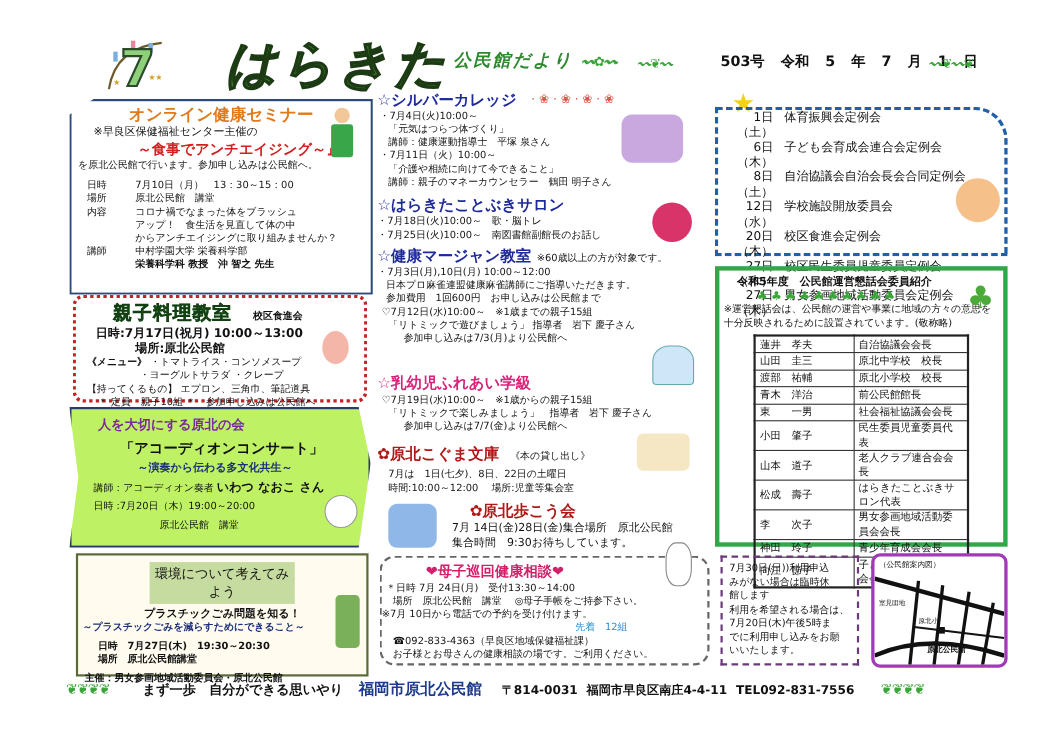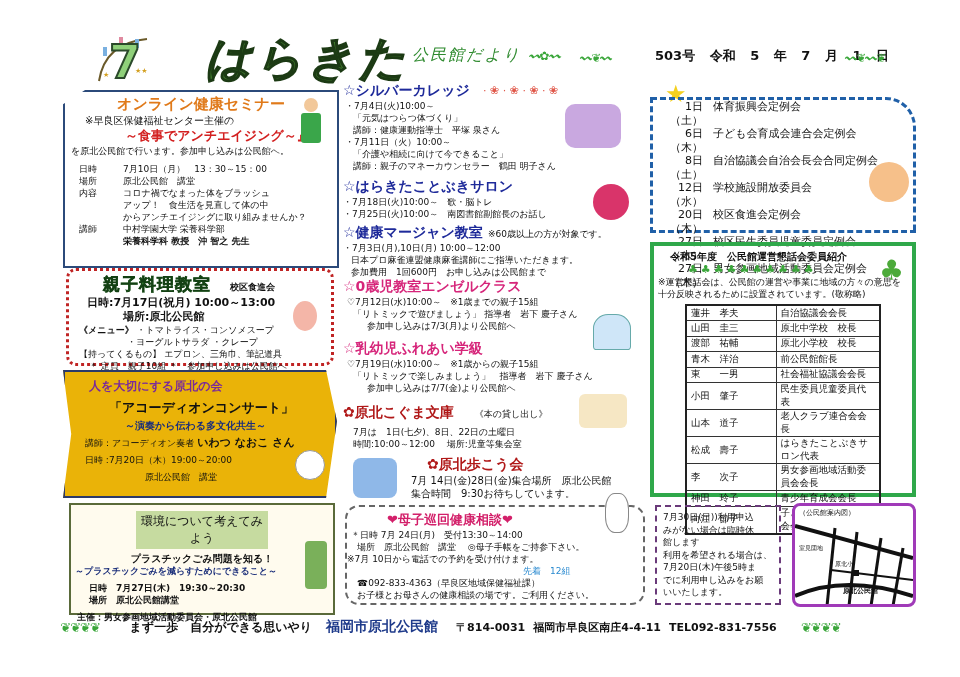--- a/index.html
+++ b/index.html
@@ -9,35 +9,35 @@
   .t9 { font-size: 9px; line-height: 12px; }
   .t10 { font-size: 10px; line-height: 13px; }
   .t11 { font-size: 11px; line-height: 14px; font-weight: bold; }
   .bold { font-weight: bold; }
   .vine { color: #3aa63a; font-size: 12px; letter-spacing: -1px; }
 
   
   #logo7 { left: 95px; top: 33px; width: 60px; height: 52px; }
   #logo7 .seven { position:absolute; left:14px; top:2px; font-size:46px; font-weight:bold; color:#8fd07a; -webkit-text-stroke: 2px #2b4a2b; font-family:"DejaVu Sans", sans-serif; }
   #title { left: 205px; top: 28px; font-size: 46px; font-weight: bold; font-style: italic; color: #3f7a2c; -webkit-text-stroke: 1.5px #1c3a14; letter-spacing: 4px; }
-  #subtitle { left: 412px; top: 45px; font-size: 16px; font-style: italic; font-weight: normal; color: #2e8a2e; letter-spacing: 2px; }
+  #subtitle { left: 412px; top: 45px; font-size: 16px; font-style: italic; font-weight: bold; color: #2e8a2e; letter-spacing: 2px; }
   #issue { left: 655px; top: 47px; font-size: 13px; font-weight: bold; }
   #issue span { margin-right: 10px; }
 
   
   #seminar { left: 63px; top: 90px; width: 276px; height: 178px; border: 2px solid #2b4a7a; clip-path: polygon(8% 0,100% 0,100% 100%,0 100%,0 8%); background:#fff; }
   .sem-title { color:#e07a1a; font-size:15px; font-weight:bold; text-align:center; margin-top:3px; }
   .sem-red { color:#d32020; font-size:13px; font-weight:bold; }
   .row { display:flex; }
   .lbl { width: 44px; flex-shrink:0; }
 
   #cooking { left: 66px; top: 268px; width: 268px; height: 98px; border: 3px dotted #c02424; border-radius: 10px; }
   .cook-title { font-size:17px; font-weight:bold; color:#3a8a3a; -webkit-text-stroke:0.5px #134013; letter-spacing:1px; }
 
-  #concert { left: 63px; top: 370px; width: 274px; height: 128px; background:#eab308; border:2px solid #2b3a6a; clip-path: polygon(0 0,96% 0,100% 40%,96% 100%,0 100%,3% 50%); }
+  #concert { left: 63px; top: 370px; width: 274px; height: 128px; background:#bef264; border:2px solid #2b3a6a; clip-path: polygon(0 0,96% 0,100% 40%,96% 100%,0 100%,3% 50%); }
   .purple { color:#7a2a9a; }
   .navy { color:#1c2f7a; }
 
   #env { left: 69px; top: 503px; width: 266px; height: 112px; background:#fffbee; border:2px solid #5a6a3a; }
   .env-head { background:#c6dba0; width:132px; margin:6px auto 0; text-align:center; font-size:12px; font-family:"DejaVu Serif", serif; padding:2px 0; }
 
   
   .section-title { font-size:14px; font-weight:bold; }
   .st-blue { color:#1e2a9a; }
   .st-pink { color:#d6257a; }
@@ -192,36 +192,35 @@
 </div>
 
 <div class="abs" style="left:343px;top:222px;width:300px">
   <div><span class="section-title st-blue">☆健康マージャン教室</span> <span class="t9">※60歳以上の方が対象です。</span></div>
   <div class="t9">・7月3日(月),10日(月) 10:00～12:00</div>
   <div class="t9" style="padding-left:8px">日本プロ麻雀連盟健康麻雀講師にご指導いただきます。</div>
   <div class="t9" style="padding-left:8px">参加費用　1回600円　お申し込みは公民館まで</div>
 </div>
 
 <div class="abs" style="left:343px;top:278px;width:300px">
-  <div class="section-title st-pink">☆0歳児教室エンゼルクラス</div>
   <div class="t9" style="padding-left:4px">♡7月12日(水)10:00～　※1歳までの親子15組</div>
   <div class="t9" style="padding-left:10px">「リトミックで遊びましょう」 指導者　岩下 慶子さん</div>
   <div class="t9" style="padding-left:24px">参加申し込みは7/3(月)より公民館へ</div>
   <div class="abs" style="left:250px;top:36px;width:38px;height:36px;border-radius:40% 40% 10% 10%;background:#cfe6f8;border:1px solid #6aa"></div>
 </div>
 
 <div class="abs" style="left:343px;top:340px;width:300px">
   <div class="section-title st-pink">☆乳幼児ふれあい学級</div>
   <div class="t9" style="padding-left:4px">♡7月19日(水)10:00～　※1歳からの親子15組</div>
   <div class="t9" style="padding-left:10px">「リトミックで楽しみましょう」　指導者　岩下 慶子さん</div>
   <div class="t9" style="padding-left:24px">参加申し込みは7/7(金)より公民館へ</div>
 </div>
 
 <div class="abs" style="left:343px;top:402px;width:300px">
-  <div><span class="section-title st-red">✿原北こぐま文庫</span> <span class="t9" style="margin-left:16px">《本の貸し出し》</span></div>
+  <div><span class="section-title st-red">✿原北こぐま文庫</span> <span class="t9" style="margin-left:5px">《本の貸し出し》</span></div>
   <div class="t9" style="padding:4px 0 0 10px">7月は　1日(七夕)、8日、22日の土曜日</div>
   <div class="t9" style="padding-left:10px">時間:10:00～12:00　 場所:児童等集会室</div>
   <div class="abs" style="left:236px;top:-8px;width:48px;height:34px;background:#f6e7c4;border-radius:6px"></div>
 </div>
 
 <div class="abs" style="left:343px;top:456px;width:300px">
   <div class="section-title st-red" style="padding-left:84px">✿原北歩こう会</div>
   <div class="t10" style="padding-left:68px">7月 14日(金)28日(金)集合場所　原北公民館</div>
   <div class="t10" style="padding-left:68px">集合時間　9:30お待ちしています。</div>
   <div class="abs" style="left:10px;top:2px;width:44px;height:40px;border-radius:8px;background:#8fb8e8"></div>

